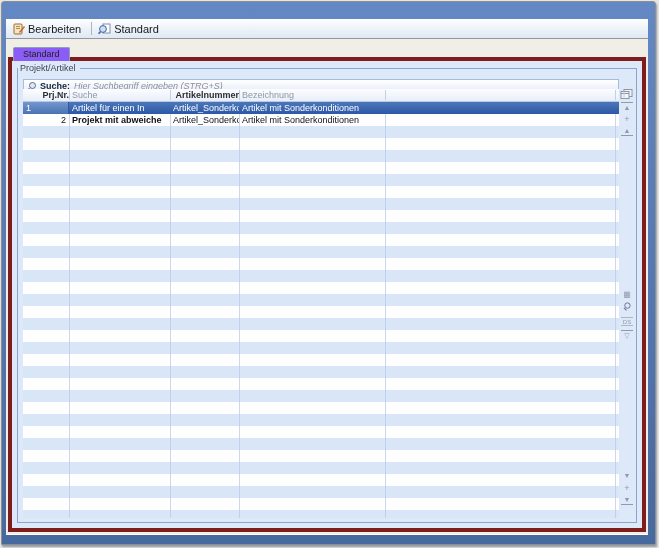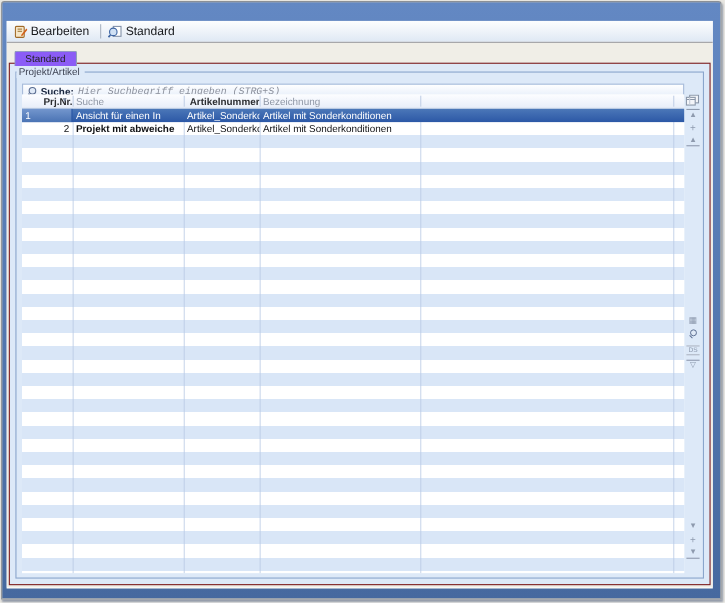--- a/index.html
+++ b/index.html
@@ -23,34 +23,34 @@
   .toolbar{height:20px;display:flex;align-items:center;padding-left:4px;
     background:linear-gradient(#fdfefe,#dfe8f4);border-bottom:1px solid #95959a;}
   .tbbtn{display:flex;align-items:center;gap:3px;padding:1px 7px 1px 3px;font-size:11px;color:#16181c;cursor:default;}
   .tbsep{width:1px;height:13px;background:#aab4c2;margin:0 3px;}
 
   
   .content{position:relative;height:calc(100% - 21px);background:#f0eee7;padding:3px 2px 2px 2px;}
   .tabstrip{height:15px;padding-left:5px;position:relative;z-index:2;}
   .tab{display:inline-block;padding:1px 9px 2px 9px;background:#8b5cf6;border:1px solid #8fa0b6;border-bottom:none;
     border-radius:2px 2px 0 0;font-size:9px;color:#222;position:relative;top:1px;}
-  .panel{position:absolute;left:2px;right:2px;top:18px;bottom:2px;background:#dde9f8;border:1px solid #7f1d1d;}
+  .panel{position:absolute;left:2px;right:2px;top:18px;bottom:2px;background:#dde9f8;border:4px solid #7f1d1d;}
 
   
   .groupbox{position:absolute;left:5px;right:5px;top:7px;bottom:5px;border:1px solid #8aa5cc;}
   .gb-label{position:absolute;top:-7px;left:0px;padding:0 4px 0 2px;background:#dde9f8;font-size:9px;color:#3f4454;line-height:12px;}
 
   
   .searchbar{position:absolute;left:5px;right:17px;top:10px;height:13px;display:flex;align-items:center;gap:4px;
     padding-left:4px;border:1px solid #a9bcda;background:linear-gradient(#ffffff,#e6eefa);font-size:9px;}
   .mag{width:8px;height:8px;position:relative;display:inline-block;}
   .mag::before{content:"";position:absolute;left:1px;top:0;width:5px;height:5px;border:1px solid #5a6d91;border-radius:50%;background:#dfe9f6;}
   .mag::after{content:"";position:absolute;left:0px;bottom:0px;width:4px;height:1px;background:#5a6d91;transform:rotate(45deg);}
   .search-label{font-weight:bold;color:#16233c;}
-  .search-ph{font-style:italic;color:#8b909c;font-family:Liberation Mono, monospace;}
+  .search-ph{font-style:italic;color:#8b909c;}
 
   
   .grid{position:absolute;left:5px;right:17px;top:20px;bottom:4px;background:#fff;font-size:9px;}
   .ghead{position:absolute;left:0;right:0;top:0;height:13px;background:linear-gradient(#fcfdff,#e8eef9);
     border-bottom:1px solid #b9c9e2;}
   .hcell{position:absolute;top:0;height:12px;line-height:12px;padding-left:3px;overflow:hidden;white-space:nowrap;}
   .hc-dark{font-weight:bold;color:#2b2d31;text-align:right;}
   .hc-gray{color:#8f97a5;}
   .hdiv{position:absolute;top:1px;bottom:1px;width:1px;background:#c2d0e6;}
   .sortglyph{font-size:6px;color:#7d8aa0;position:absolute;left:36px;top:3px;}
@@ -134,21 +134,21 @@
 
             <div class="grows">
               <div class="colline" style="left:46px;"></div>
               <div class="colline" style="left:147px;"></div>
               <div class="colline" style="left:216px;"></div>
               <div class="colline" style="left:362px;"></div>
               <div class="colline" style="left:592px;"></div>
 
               <div class="grow row-sel">
                 <div class="cell cell-first" style="left:0;width:46px;">1</div>
-                <div class="cell" style="left:46px;width:101px;">Ansicht für einen In</div>
+                <div class="cell" style="left:46px;width:101px;">Artikel für einen In</div>
                 <div class="cell" style="left:147px;width:69px;">Artikel_Sonderkonditic</div>
                 <div class="cell" style="left:216px;width:146px;">Artikel mit Sonderkonditionen</div>
               </div>
 
               <div class="grow row-plain">
                 <div class="cell num-right" style="left:0;width:46px;">2</div>
                 <div class="cell" style="left:46px;width:101px;font-weight:bold;">Projekt mit abweiche</div>
                 <div class="cell" style="left:147px;width:69px;">Artikel_Sonderkonditic</div>
                 <div class="cell" style="left:216px;width:146px;">Artikel mit Sonderkonditionen</div>
               </div>

